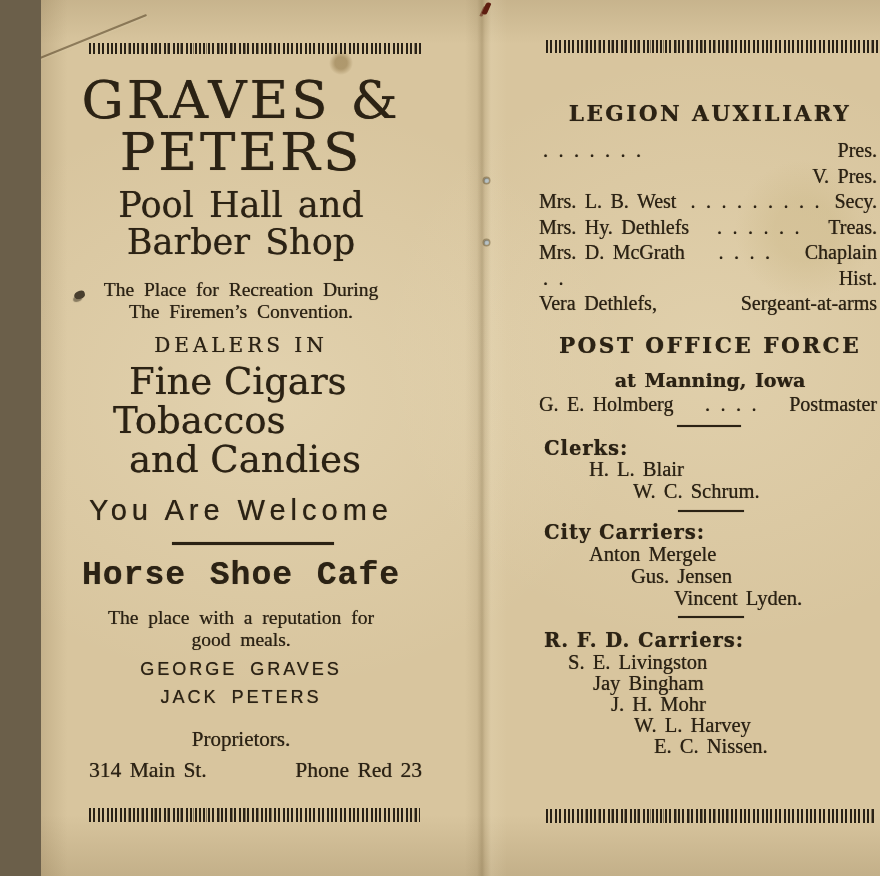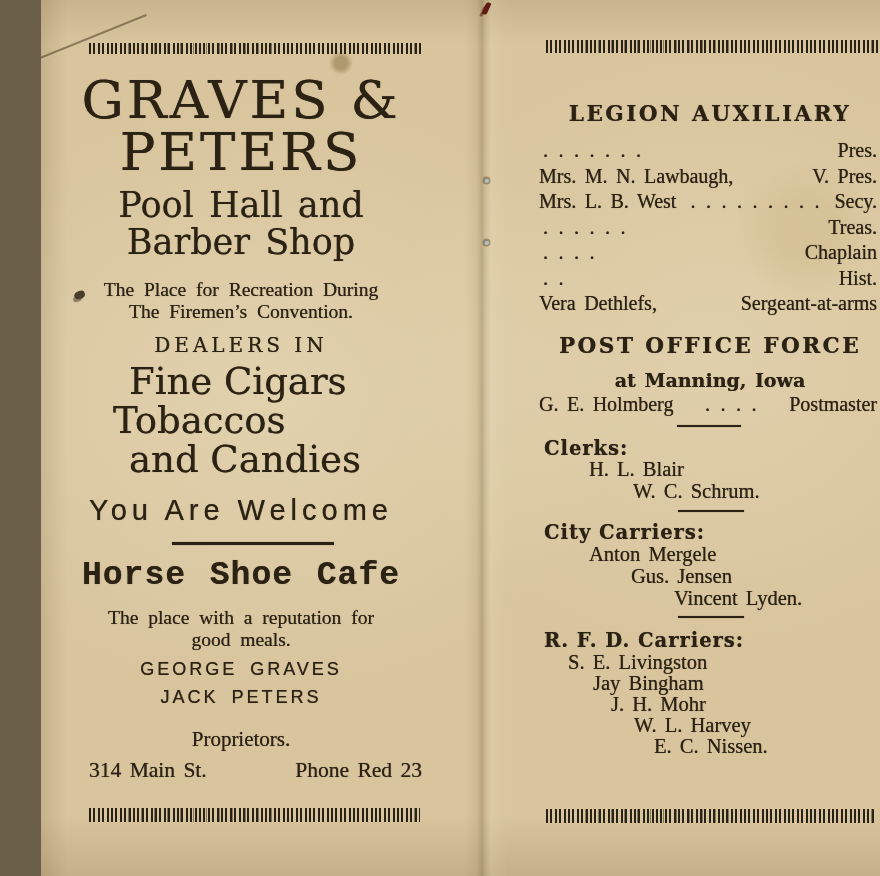--- a/index.html
+++ b/index.html
@@ -130,34 +130,35 @@
   </div>
 
   <div>
     <div class="txt aux-heading center" style="left:495px;top:102px;width:348px;">LEGION AUXILIARY</div>
 
     <div class="txt roster-row" style="left:498px;top:139px;width:338px;">
       <span class="r-dots">. . . . . . .</span>
       <span>Pres.</span>
     </div>
     <div class="txt roster-row" style="left:498px;top:164.5px;width:338px;">
-      <span>Mrs. M. N. Lawbaugh,</span>
       <span class="r-dots"></span>
       <span>V. Pres.</span>
     </div>
     <div class="txt roster-row" style="left:498px;top:190px;width:338px;">
       <span>Mrs. L. B. West</span>
       <span class="r-dots">. . . . . . . . .</span>
       <span>Secy.</span>
     </div>
     <div class="txt roster-row" style="left:498px;top:215.5px;width:338px;">
+      <span>Mrs. Hy. Dethlefs</span>
       <span class="r-dots">. . . . . .</span>
       <span>Treas.</span>
     </div>
     <div class="txt roster-row" style="left:498px;top:241px;width:338px;">
+      <span>Mrs. D. McGrath</span>
       <span class="r-dots">. . . .</span>
       <span>Chaplain</span>
     </div>
     <div class="txt roster-row" style="left:498px;top:266.5px;width:338px;">
       <span class="r-dots">. .</span>
       <span>Hist.</span>
     </div>
     <div class="txt roster-row" style="left:498px;top:292px;width:338px;">
       <span>Vera Dethlefs,</span>
       <span class="r-dots"></span>

